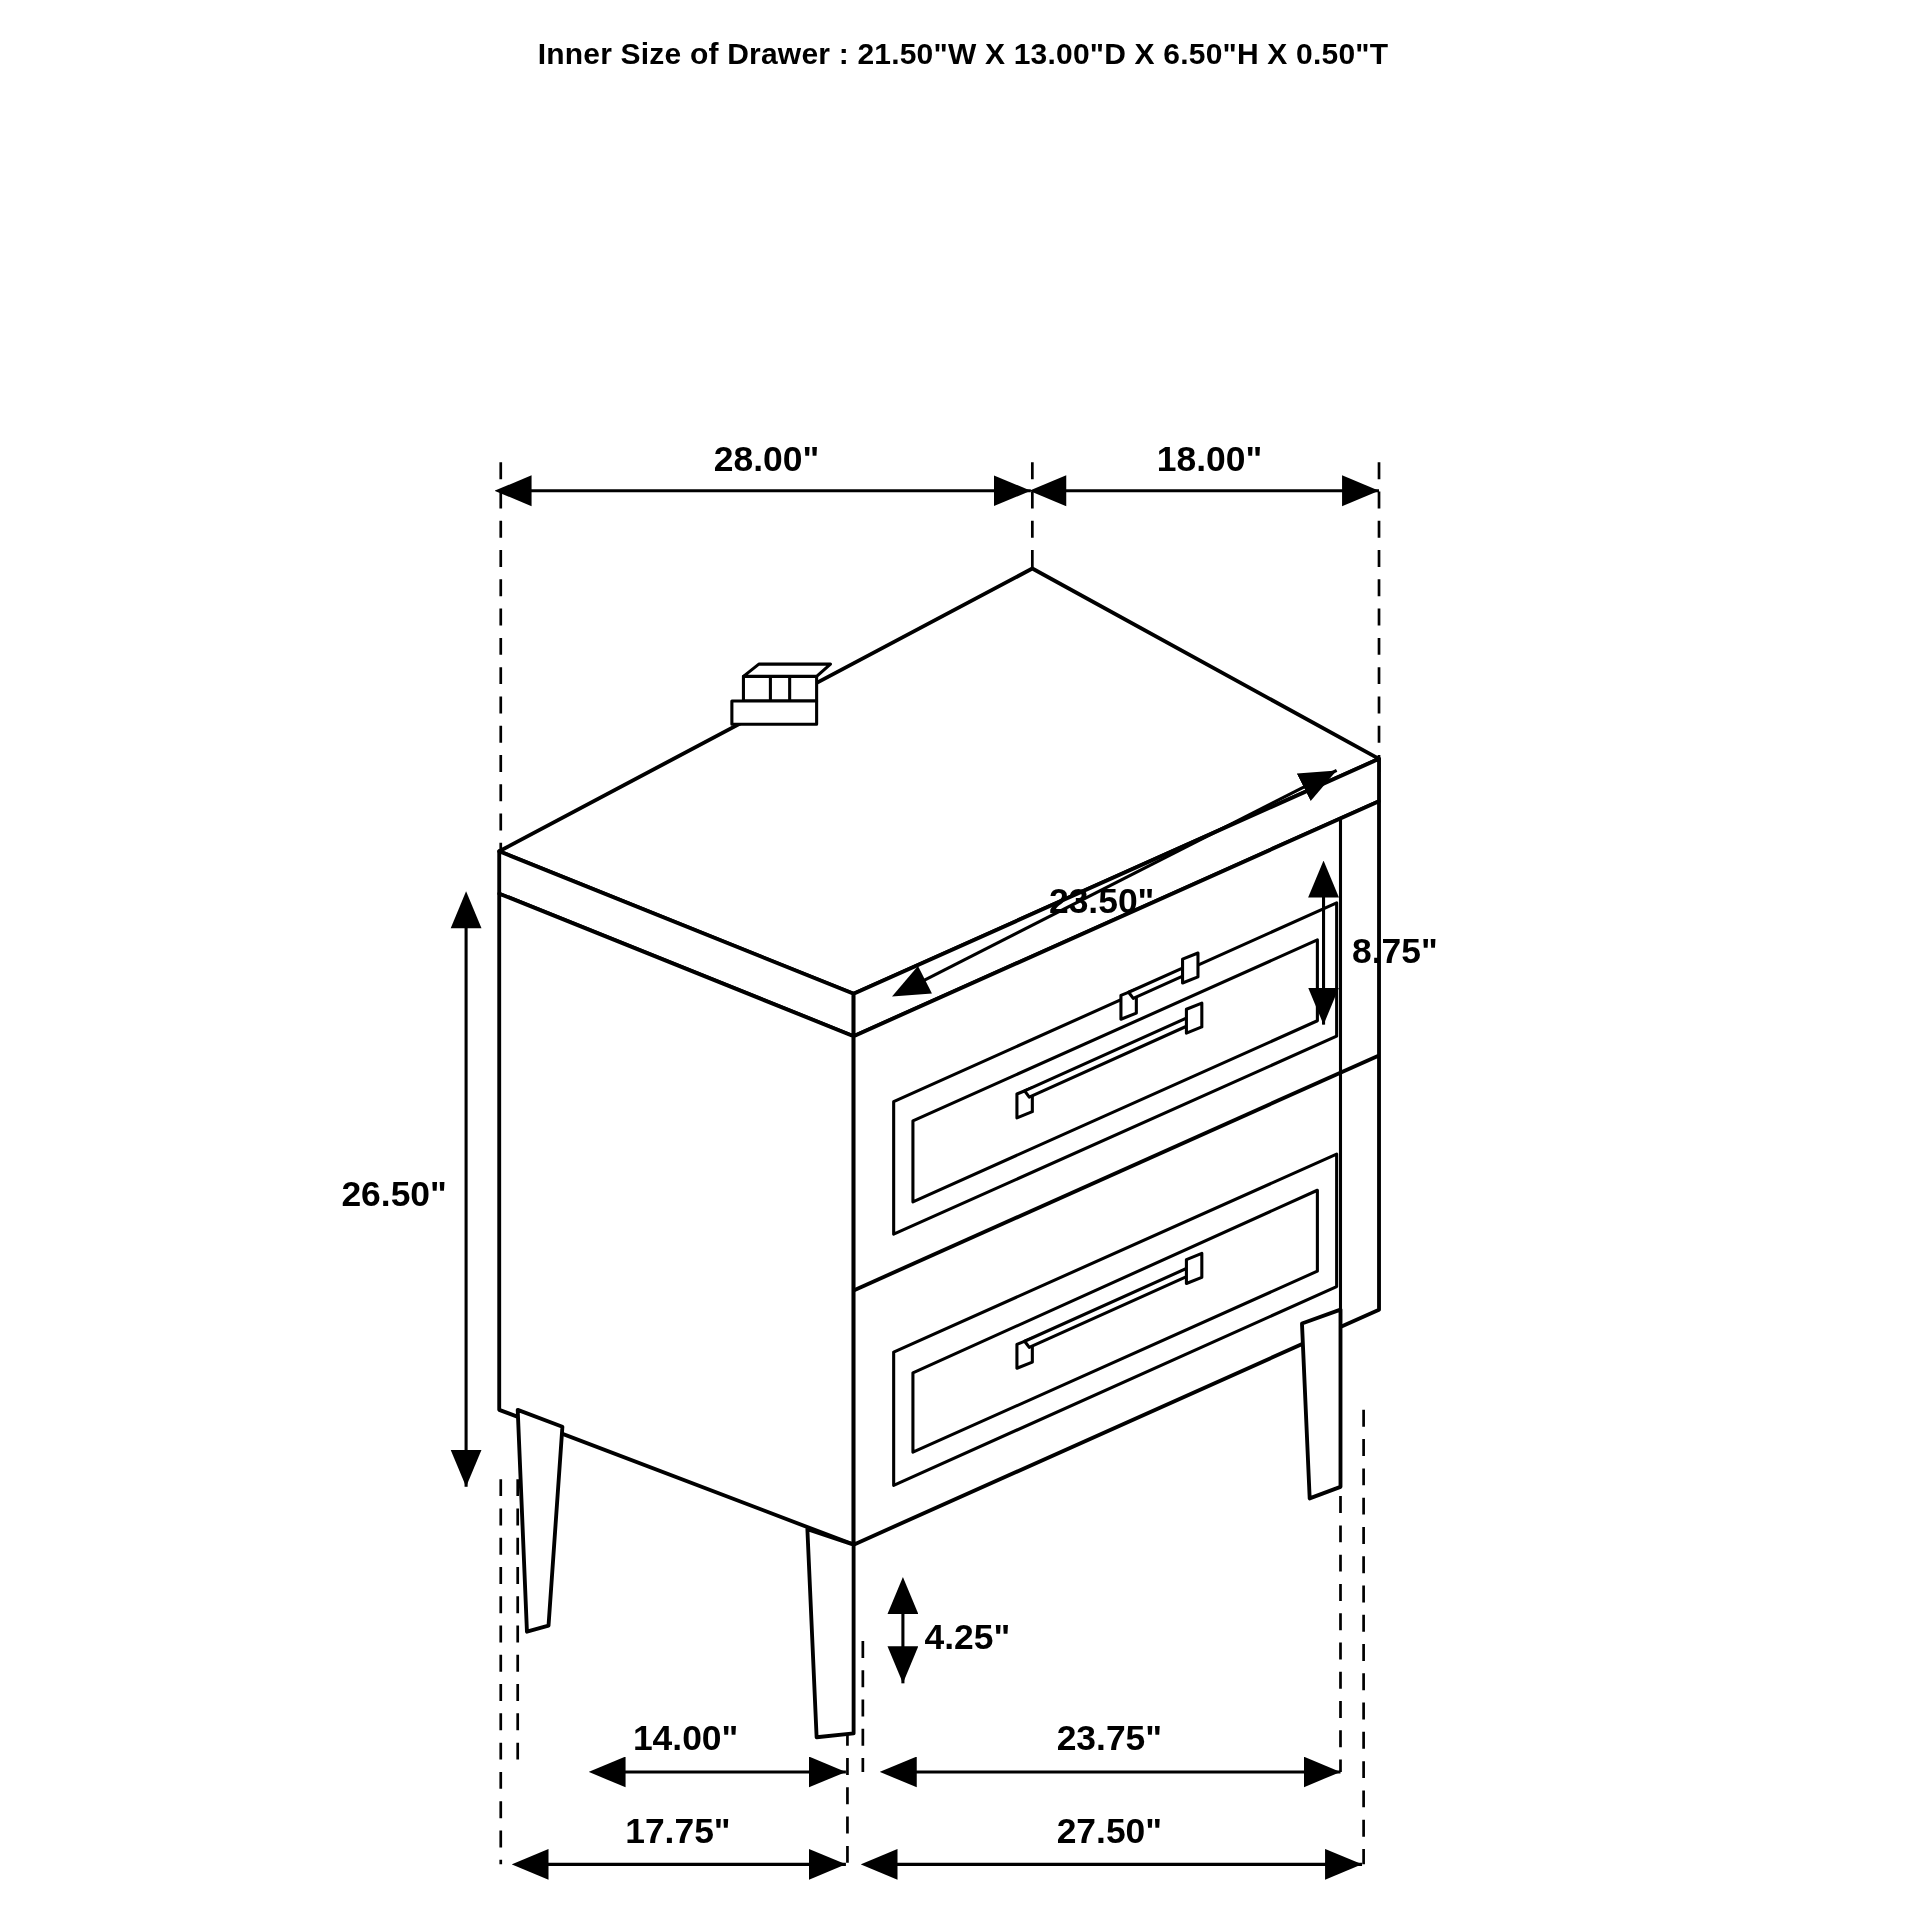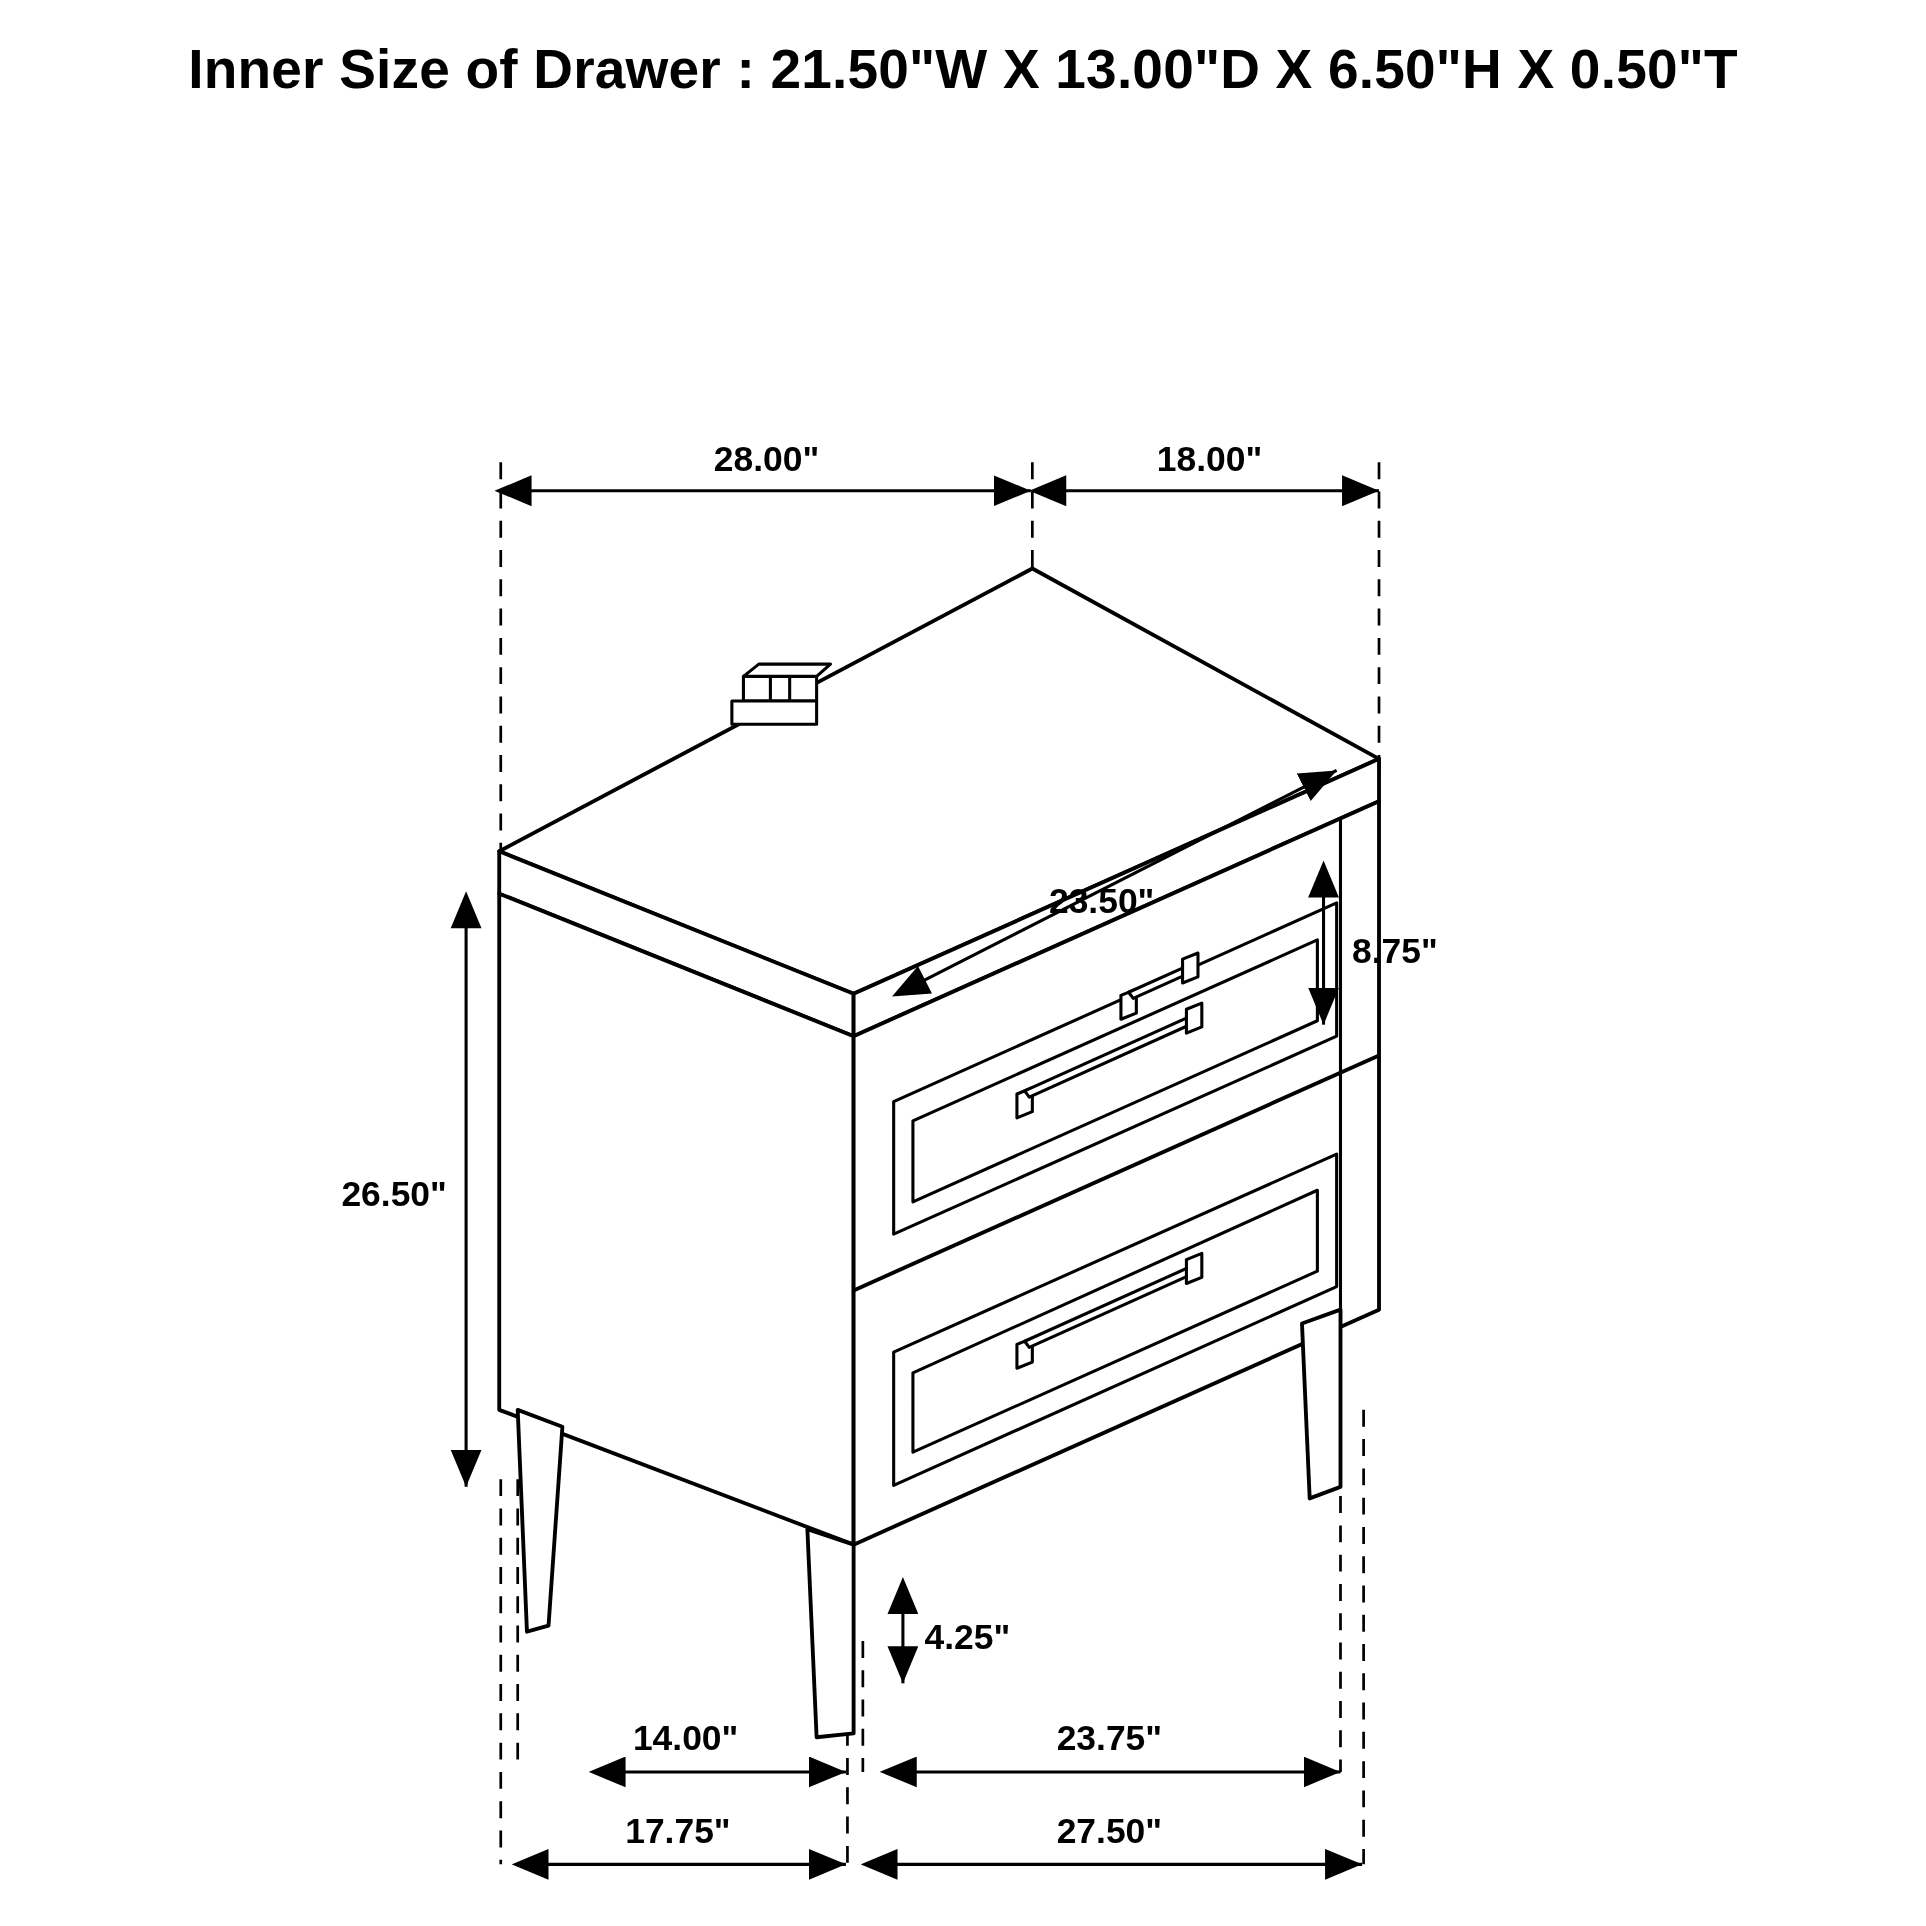--- a/index.html
+++ b/index.html
@@ -18,21 +18,21 @@
     position: relative;
     width: 1926px;
     height: 1926px;
   }
   #title {
     position: absolute;
     top: 37px;
     left: 0;
     width: 1926px;
     text-align: center;
-    font-size: 55px;
+    font-size: 30px;
     font-weight: bold;
     letter-spacing: 0.2px;
     white-space: nowrap;
   }
   svg {
     position: absolute;
     top: 0;
     left: 0;
     width: 1926px;
     height: 1926px;

